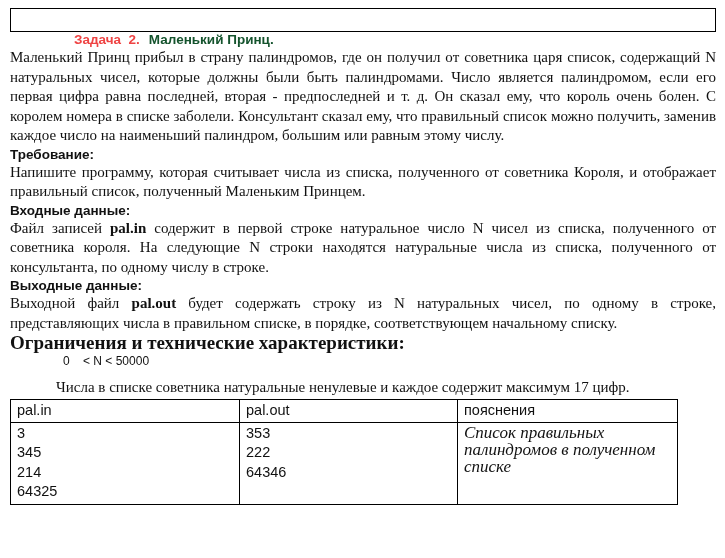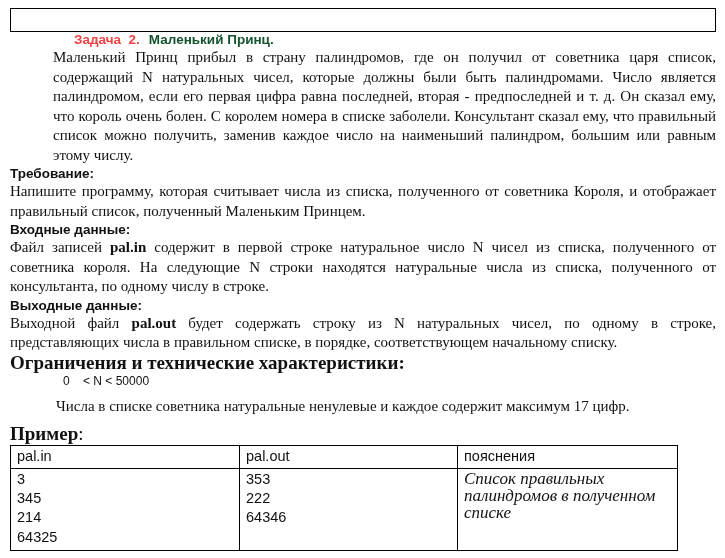--- a/index.html
+++ b/index.html
@@ -20,21 +20,21 @@
     white-space:pre;
   }
   .title-prefix { color:#ef4444; font-weight:bold;margin-left:42px; }
   .title-name   { color:#14532d; font-weight:bold; margin-left:9px; }
 
   
   .para {
     font-size:15px; line-height:19.5px;
     text-align:justify; margin:0;
   }
-  .story { margin-top:16px;margin-left:43px; }
+  .story { margin-top:16px; }
   .para b { font-weight:bold; }
 
   
   .h-sans {
     font-family:"Liberation Sans", sans-serif;
     font-weight:bold; font-size:13.5px; line-height:16px;
     margin:0; padding-top:1px;
   }
   
   .h-serif {
@@ -100,21 +100,20 @@
   <p class="h-sans">Входные данные:</p>
   <p class="para"><span>Файл записей </span><b>pal.in</b><span> содержит в первой строке натуральное число N чисел из списка, полученного от советника короля. На следующие N строки находятся натуральные числа из списка, полученного от консультанта, по одному числу в строке.</span></p>
 
   <p class="h-sans">Выходные данные:</p>
   <p class="para"><span>Выходной файл </span><b>pal.out</b><span> будет содержать строку из N натуральных чисел, по одному в строке, представляющих числа в правильном списке, в порядке, соответствующем начальному списку.</span></p>
 
   <p class="h-serif">Ограничения и технические характеристики:</p>
   <p class="constraint-range">0    &lt; N &lt; 50000</p>
   <p class="constraint-note">Числа в списке советника натуральные ненулевые и каждое содержит максимум 17 цифр.</p>
 
-  <p class="h-serif example-heading"><span>Пример</span><span class="colon">:</span></p>
 
   <table class="example">
     <tbody>
         <tr>
       <td class="c1 th-cell">pal.in</td>
       <td class="c2 th-cell">pal.out</td>
       <td class="c3 th-cell">пояснения</td>
     </tr>
     <tr class="body-row">
       <td class="c1">

